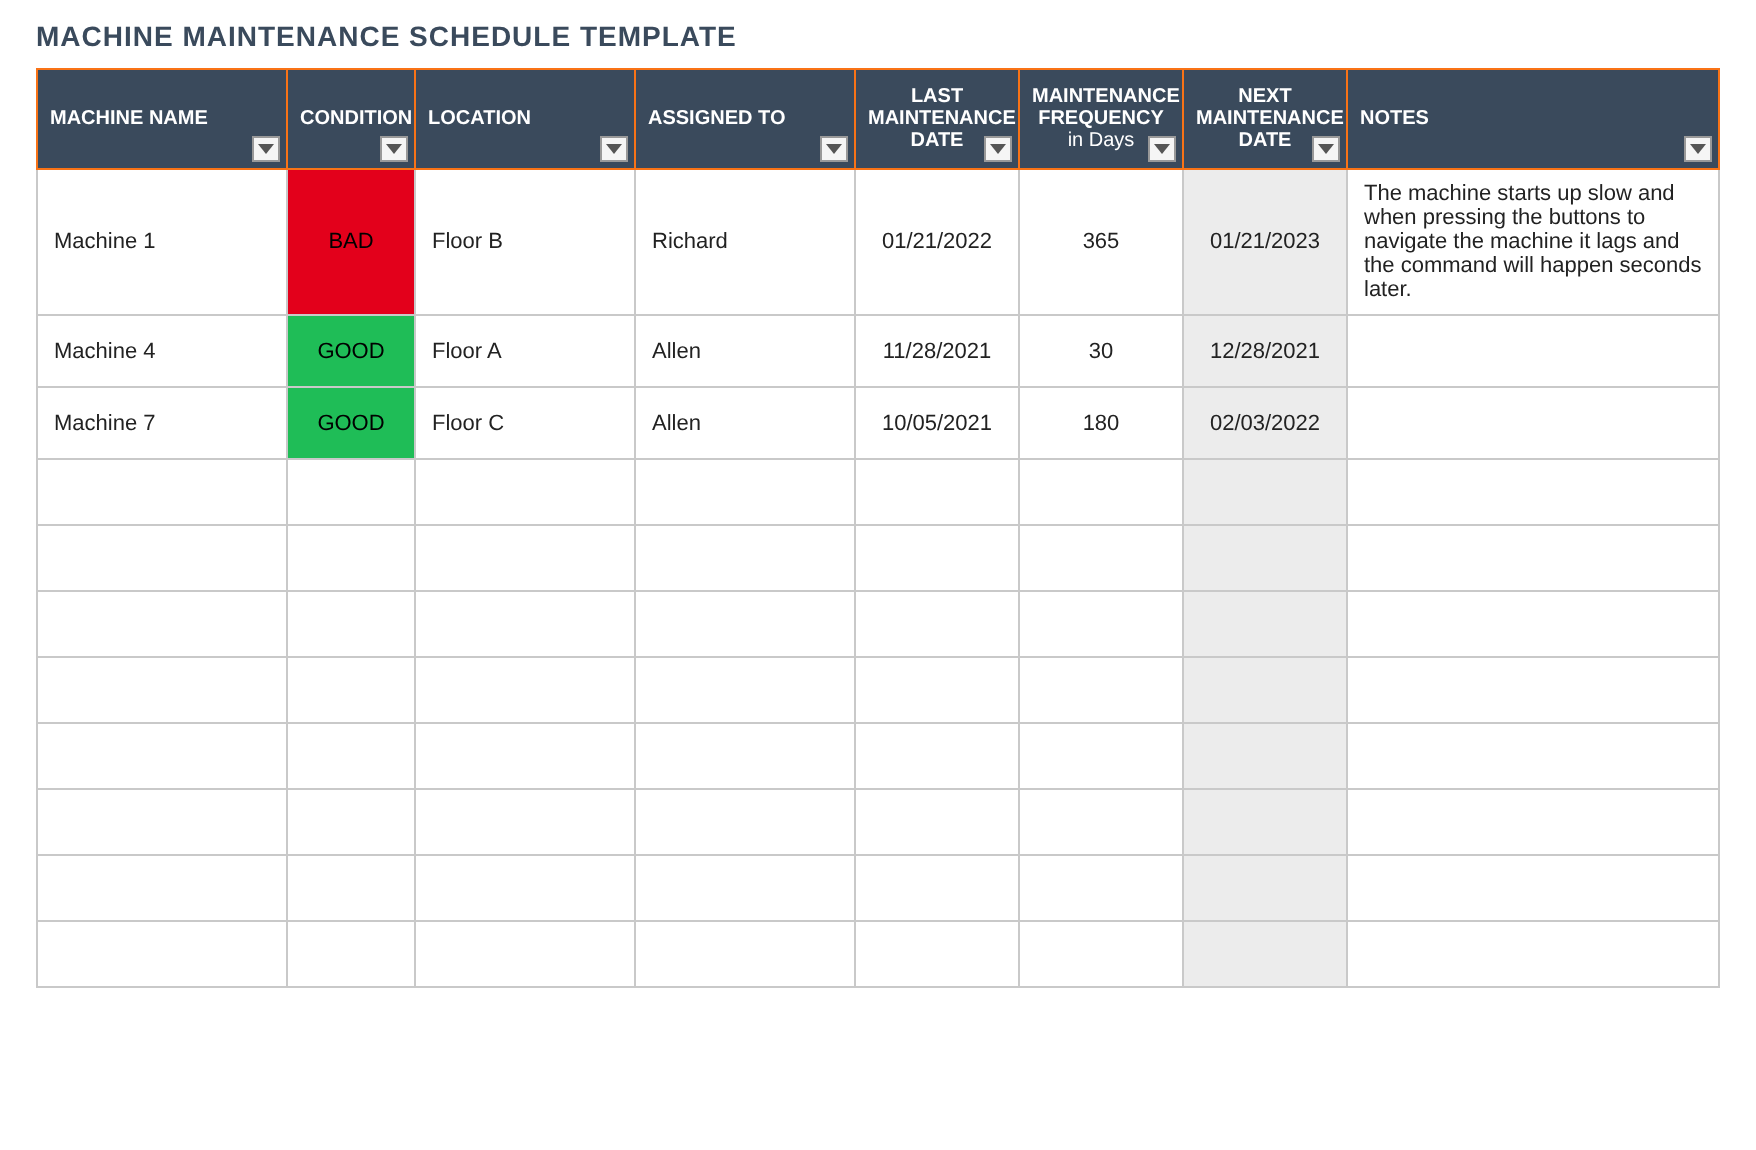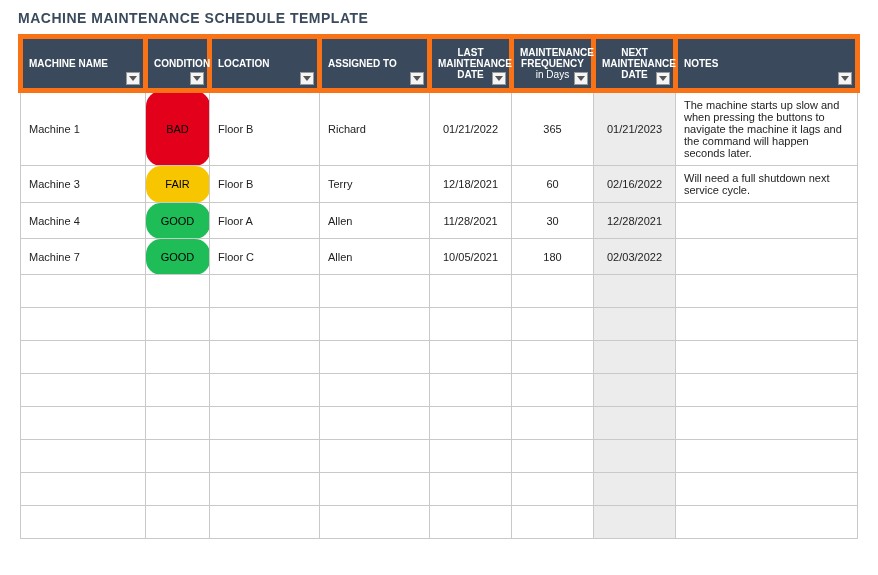--- a/index.html
+++ b/index.html
@@ -21,21 +21,21 @@
   table.sched {
     border-collapse: collapse;
     width: 100%;
     table-layout: fixed;
   }
   table.sched th {
     background: #3a4a5c;
     color: #fff;
     font-weight: 700;
     font-size: 10px;
-    border: 5px solid #f97316;
+    border: 1px solid #f97316;
     padding: 8px 6px 8px 6px;
     text-align: left;
     vertical-align: middle;
     position: relative;
     height: 46px;
   }
   table.sched th.center { text-align: center; }
   table.sched th .sub {
     display: block;
     font-weight: 400;
@@ -63,21 +63,20 @@
     height: 36px;
     background: #fff;
   }
   table.sched td.center { text-align: center; }
   table.sched td.shade { background: #ececec; }
   table.sched td.cond {
     text-align: center;
     font-weight: 400;
     padding: 0;
     font-size: 11px;
-    border-radius: 15px;
   }
   .cond-bad  { background: #e3001b !important; color:#000; }
   .cond-poor { background: #f28c00 !important; color:#000; }
   .cond-fair { background: #f7c600 !important; color:#000; }
   .cond-good { background: #1fbd57 !important; color:#000; }
   tr.tall td { height: 68px; }
   tr.empty td { height: 33px; }
   col.c-name  { width: 125px; }
   col.c-cond  { width: 64px; }
   col.c-loc   { width: 110px; }
@@ -177,30 +176,20 @@
         <td>Machine 1</td>
         <td class="cond cond-bad">BAD</td>
         <td>Floor B</td>
         <td>Richard</td>
         <td class="center">01/21/2022</td>
         <td class="center">365</td>
         <td class="center shade">01/21/2023</td>
         <td>The machine starts up slow and when pressing the buttons to navigate the machine it lags and the command will happen seconds later.</td>
       </tr>
       <tr>
-        <td>Machine 3</td>
-        <td class="cond cond-fair">FAIR</td>
-        <td>Floor B</td>
-        <td>Terry</td>
-        <td class="center">12/18/2021</td>
-        <td class="center">60</td>
-        <td class="center shade">02/16/2022</td>
-        <td>Will need a full shutdown next service cycle.</td>
-      </tr>
-      <tr>
         <td>Machine 4</td>
         <td class="cond cond-good">GOOD</td>
         <td>Floor A</td>
         <td>Allen</td>
         <td class="center">11/28/2021</td>
         <td class="center">30</td>
         <td class="center shade">12/28/2021</td>
         <td></td>
       </tr>
       <tr>

